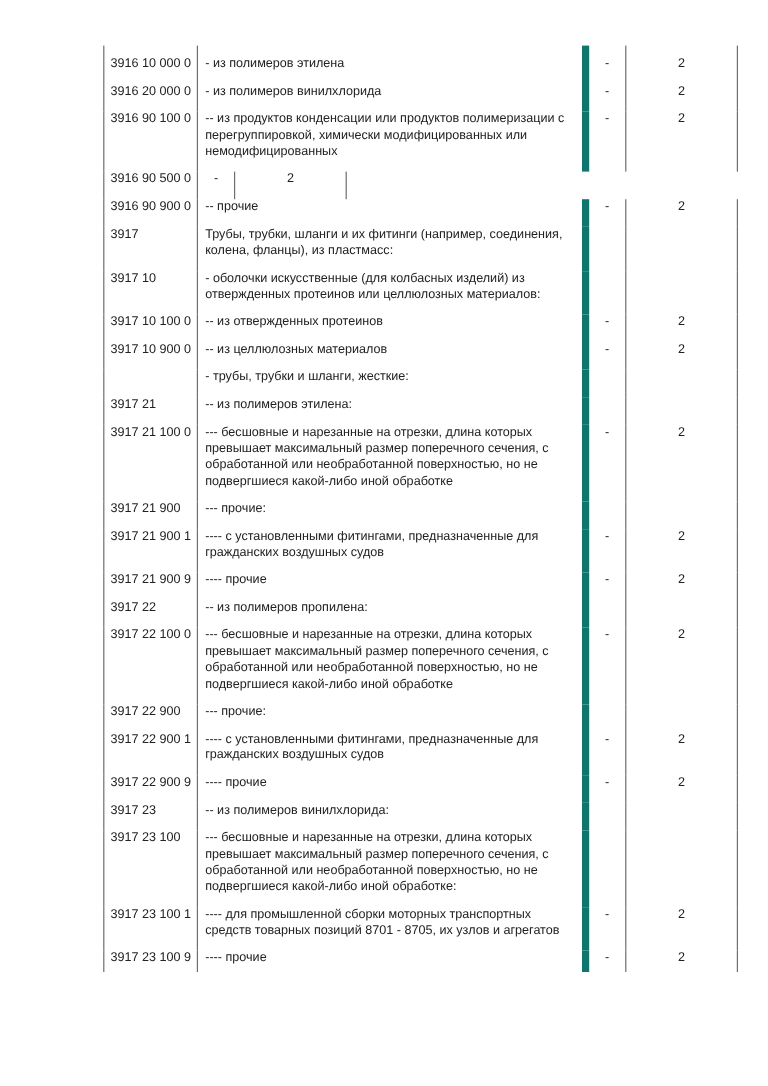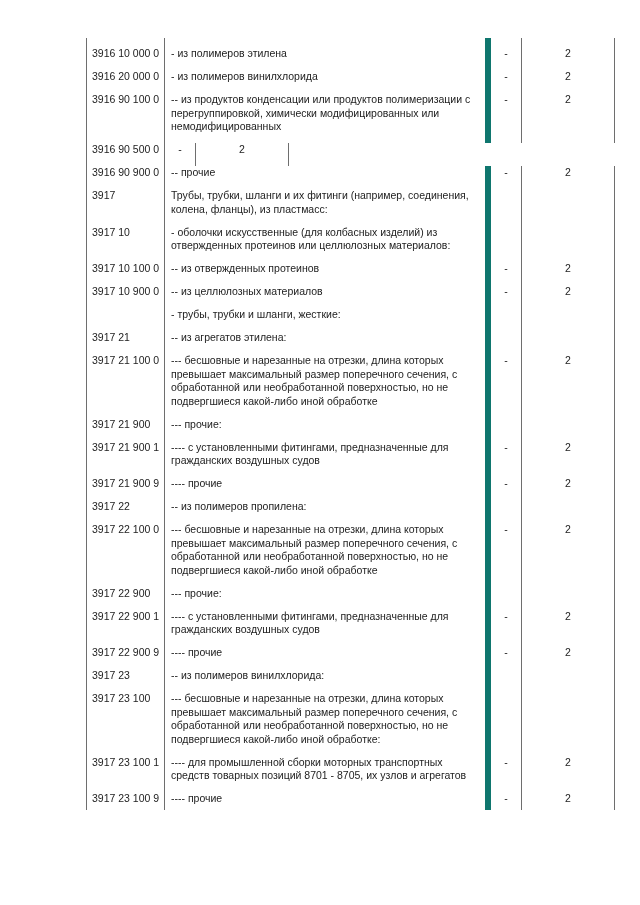--- a/index.html
+++ b/index.html
@@ -133,21 +133,21 @@
 
   <div class="row">
     <div class="cell code"></div>
     <div class="cell desc">- трубы, трубки и шланги, жесткие:</div>
     <div class="cell unit"></div>
     <div class="cell rate"></div>
   </div>
 
   <div class="row">
     <div class="cell code">3917 21</div>
-    <div class="cell desc">-- из агрегатов этилена:</div>
+    <div class="cell desc">-- из полимеров этилена:</div>
     <div class="cell unit"></div>
     <div class="cell rate"></div>
   </div>
 
   <div class="row">
     <div class="cell code">3917 21 100 0</div>
     <div class="cell desc">--- бесшовные и нарезанные на отрезки, длина которых
 превышает максимальный размер поперечного сечения, с
 обработанной или необработанной поверхностью, но не
 подвергшиеся какой-либо иной обработке</div>

